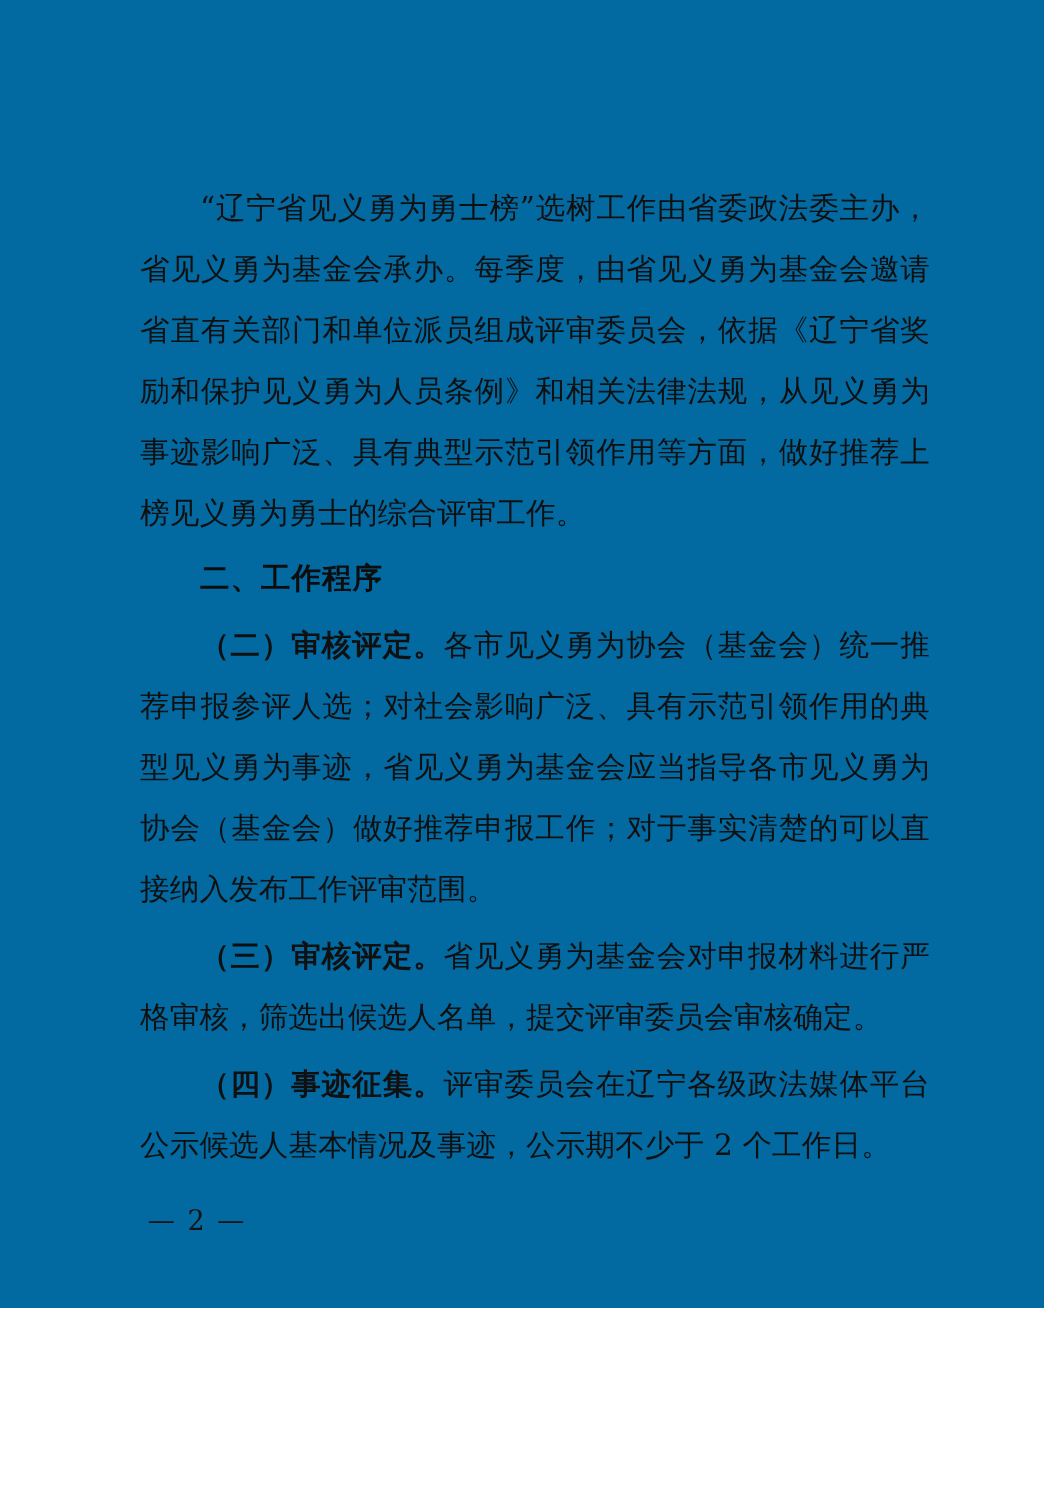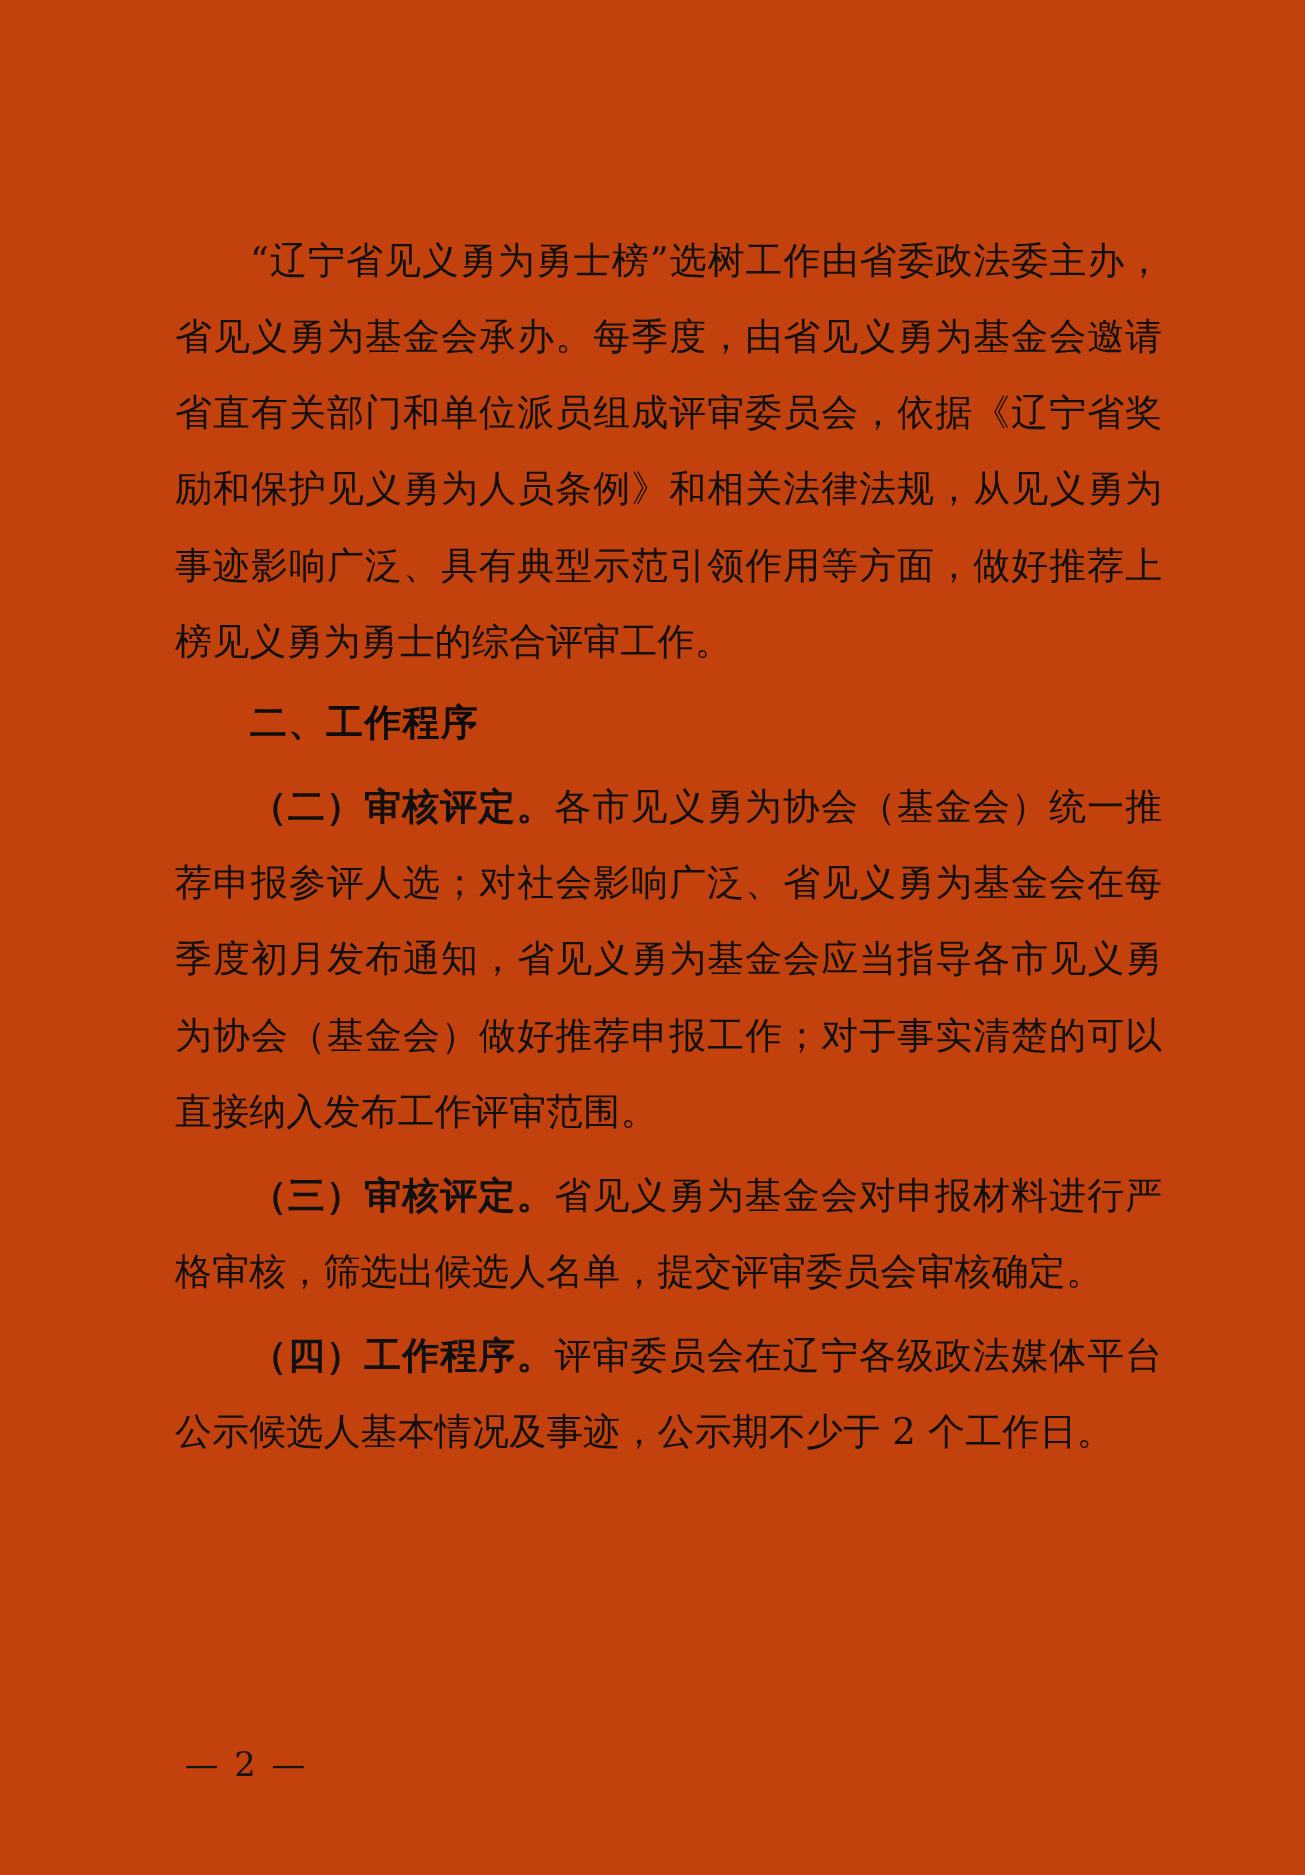--- a/index.html
+++ b/index.html
@@ -9,22 +9,22 @@
   body {
     width: 1044px;
     height: 1500px;
     background: #ffffff;
     font-family: "DejaVu Serif", serif;
     overflow: hidden;
   }
   .page {
     position: relative;
     width: 1044px;
-    height: 1500px;
-    background: #c2410c;
+    height: 1308px;
+    background: #0369a1;
     box-sizing: border-box;
   }
   .content {
     position: absolute;
     left: 140px;
     top: 178px;
     width: 790px;
   }
   p.para {
     margin: 0 0 6px 0;
@@ -73,25 +73,25 @@
 <body>
 
 <div class="page">
   <div class="content">
 
     <p class="para indent">“辽宁省见义勇为勇士榜”选树工作由省委政法委主办，省见义勇为基金会承办。每季度，由省见义勇为基金会邀请省直有关部门和单位派员组成评审委员会，依据《辽宁省奖励和保护见义勇为人员条例》和相关法律法规，从见义勇为事迹影响广泛、具有典型示范引领作用等方面，做好推荐上榜见义勇为勇士的综合评审工作。</p>
 
     <p class="heading">二、工作程序</p>
 
 
-    <p class="para indent"><span class="strong-lead">（二）审核评定。</span><span>各市见义勇为协会（基金会）统一推荐申报参评人选；对社会影响广泛、省见义勇为基金会在每季度初月发布通知，省见义勇为基金会应当指导各市见义勇为协会（基金会）做好推荐申报工作；对于事实清楚的可以直接纳入发布工作评审范围。</span></p>
+    <p class="para indent"><span class="strong-lead">（二）审核评定。</span><span>各市见义勇为协会（基金会）统一推荐申报参评人选；对社会影响广泛、具有示范引领作用的典型见义勇为事迹，省见义勇为基金会应当指导各市见义勇为协会（基金会）做好推荐申报工作；对于事实清楚的可以直接纳入发布工作评审范围。</span></p>
 
     <p class="para indent"><span class="strong-lead">（三）审核评定。</span><span>省见义勇为基金会对申报材料进行严格审核，筛选出候选人名单，提交评审委员会审核确定。</span></p>
 
-    <p class="para indent"><span class="strong-lead">（四）工作程序。</span><span>评审委员会在辽宁各级政法媒体平台公示候选人基本情况及事迹，公示期不少于 2 个工作日。</span></p>
+    <p class="para indent"><span class="strong-lead">（四）事迹征集。</span><span>评审委员会在辽宁各级政法媒体平台公示候选人基本情况及事迹，公示期不少于 2 个工作日。</span></p>
 
 
   </div>
 
   <div class="footer">
     <span class="page-number">— 2 —</span>
   </div>
 </div>
 
 </body></html>

